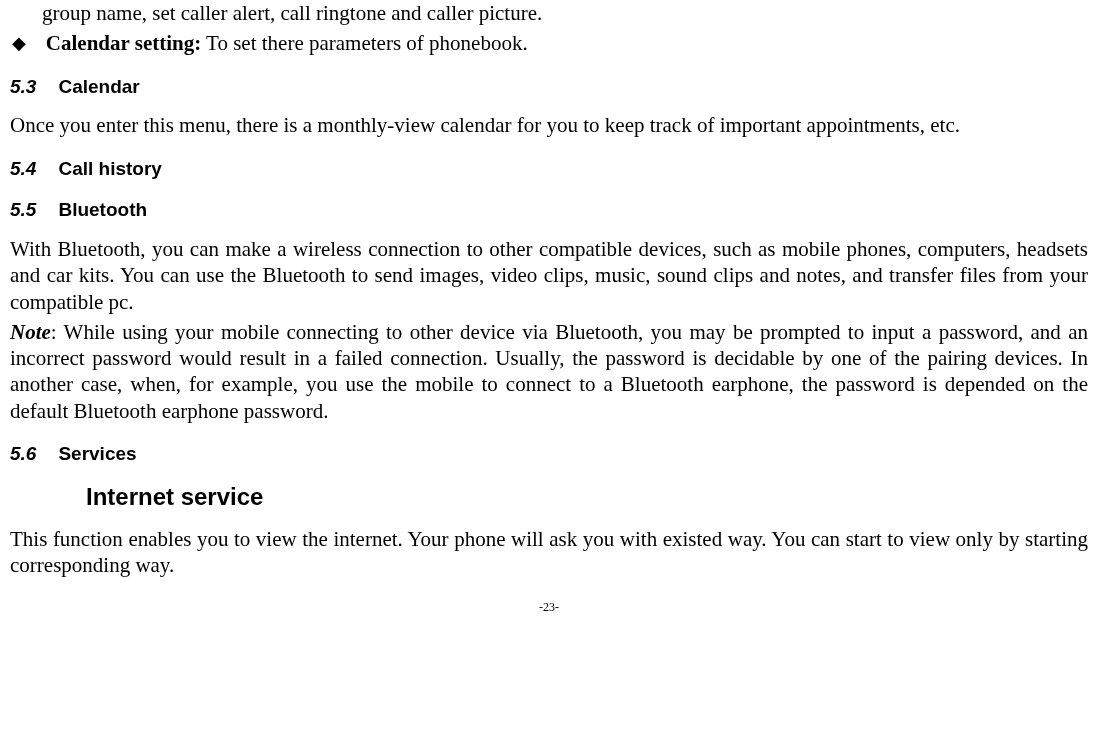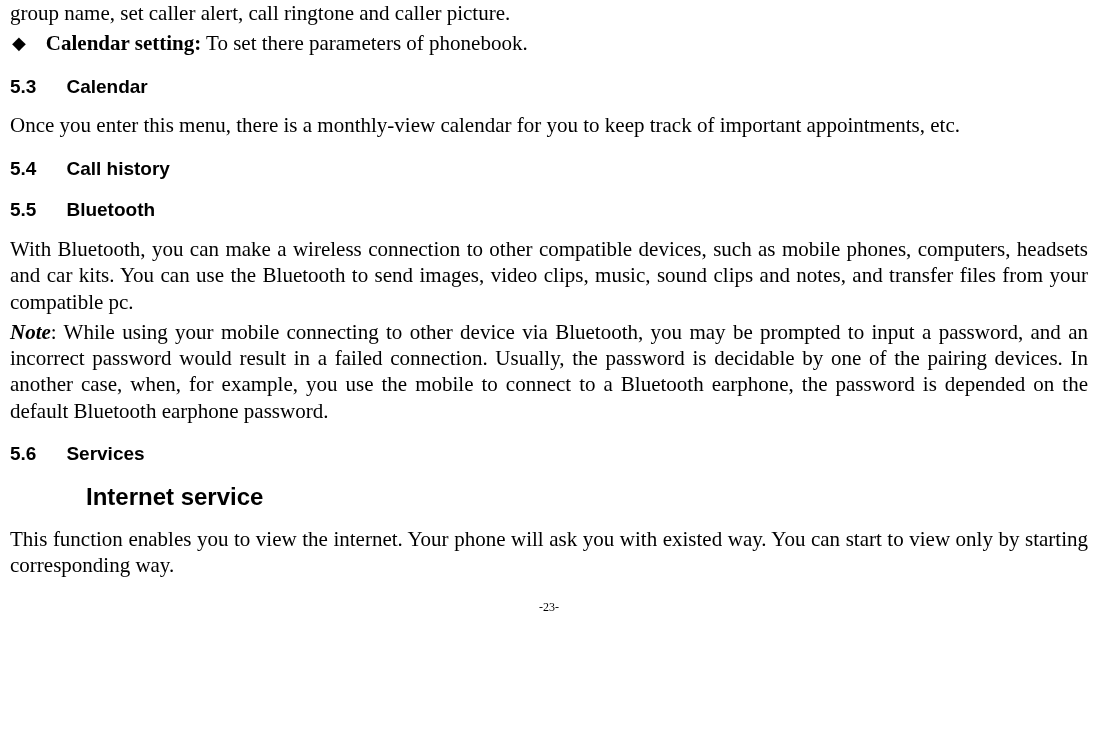--- a/index.html
+++ b/index.html
@@ -28,21 +28,22 @@
       flex-shrink: 0;
     }
     .heading {
       font-family: Arial, Helvetica, sans-serif;
       font-weight: bold;
       font-size: 19px;
       margin-top: 18px;
       margin-bottom: 14px;
     }
     .heading .num {
-      margin-right: 30px;
+      margin-right: 22px;
+      font-style: italic;
     }
     .subheading {
       font-family: Arial, Helvetica, sans-serif;
       font-weight: bold;
       font-size: 24px;
       margin: 16px 0 14px 76px;
     }
     .para {
       margin: 0 0 4px 0;
     }
@@ -57,21 +58,21 @@
       font-size: 12px;
       margin-top: 22px;
       font-family: "Times New Roman", Times, serif;
     }
   </style>
 </head>
 <body>
 
 <div class="content">
 
-  <p class="para" style="">
+  <p class="para" style="margin-left:32px;">
     <span>group name, set caller alert, call ringtone and caller picture.</span>
   </p>
 
   <div class="list-item">
     <span class="diamond-icon">◆</span>
     <span>
       <span class="bold">Calendar setting:</span><span> To set there parameters of phonebook.</span>
     </span>
   </div>
 

